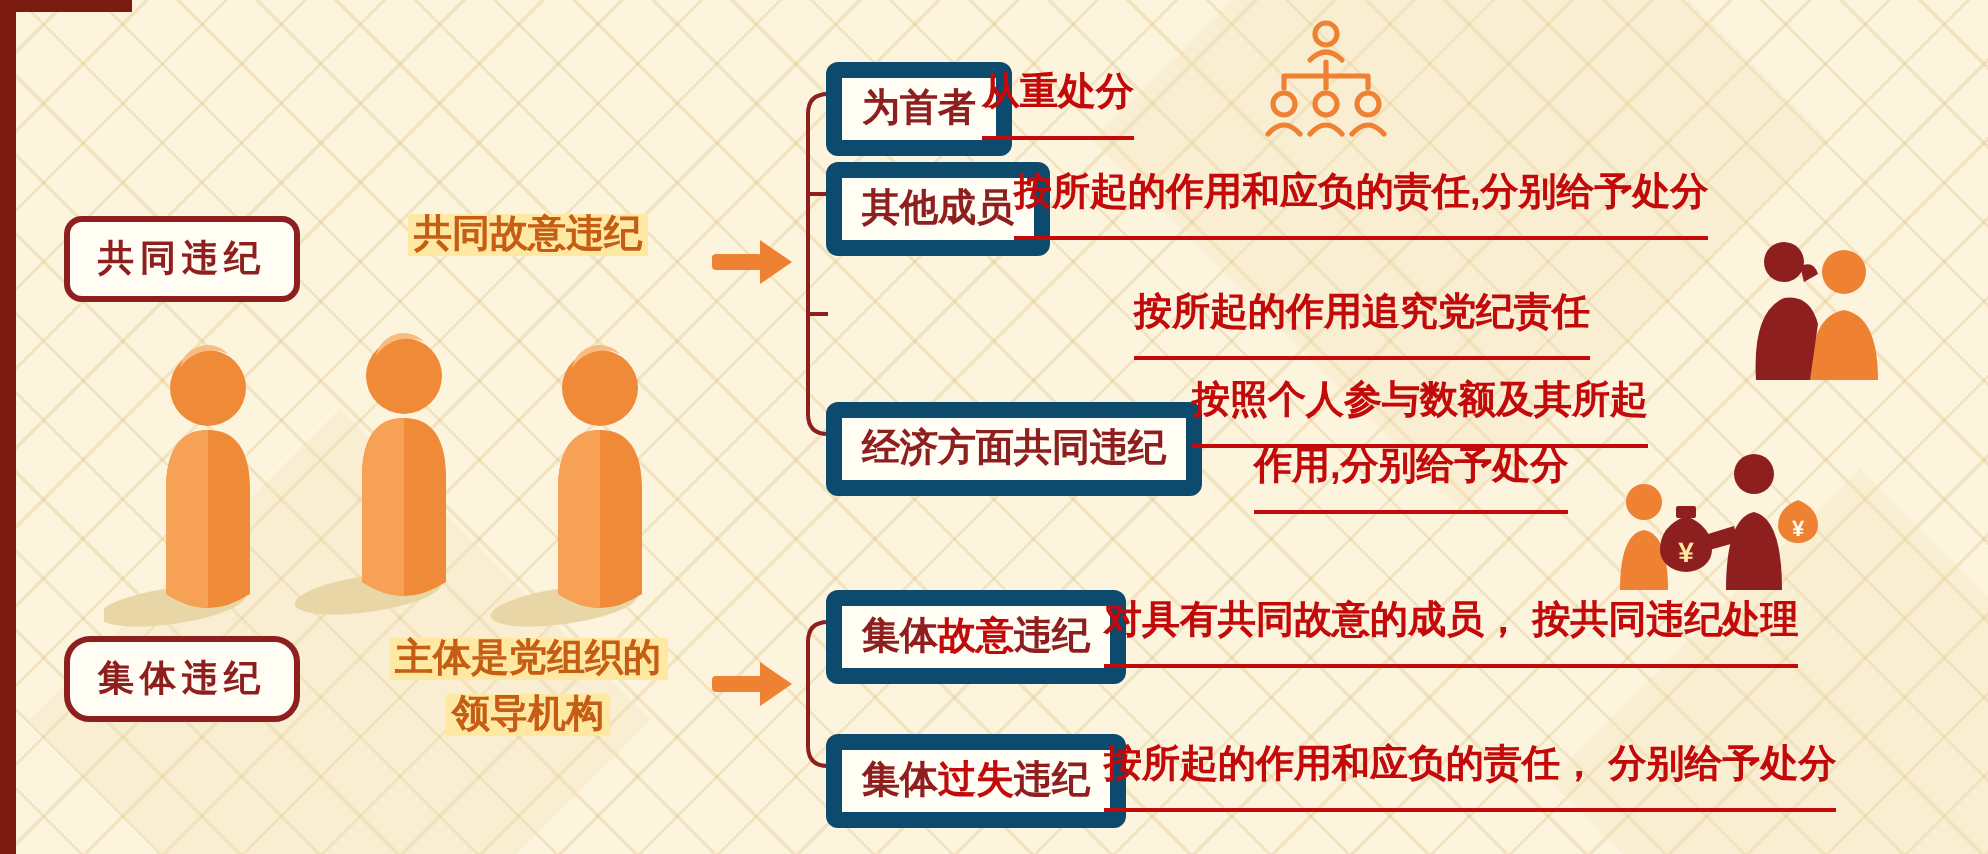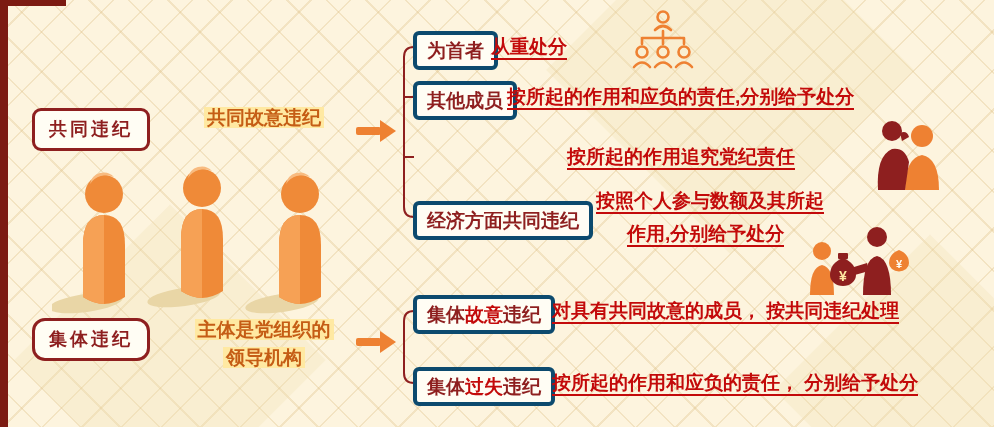--- a/index.html
+++ b/index.html
@@ -27,28 +27,28 @@
   .subtitle .hl{background:#ffe9a2;padding:0 3px;}
 
   .arrow{position:absolute;width:40px;height:22px;}
   .arrow .shaft{position:absolute;left:0;top:7px;width:25px;height:8px;background:#ee8132;border-radius:2px;}
   .arrow .head{position:absolute;left:24px;top:0;width:0;height:0;
     border-left:16px solid #ee8132;border-top:11px solid transparent;border-bottom:11px solid transparent;}
 
   .bracket{position:absolute;}
 
   .branch-box{
-    position:absolute;background:#fffdf4;border:4px solid #0c4a6e;border-radius:6px;
+    position:absolute;background:#fffdf4;border:8px solid #0c4a6e;border-radius:6px;
     color:#8e1f1f;font-weight:bold;font-size:19px;line-height:19px;
     padding:6px 10px;white-space:nowrap;
   }
   .branch-box .em{color:#c30a0a;}
 
   .desc{position:absolute;color:#c30a0a;font-weight:bold;font-size:19px;line-height:19px;white-space:nowrap;}
-  .desc .u{border-bottom:2px solid #c30a0a;padding-bottom:1px;}
+  .desc .u{border-bottom:2px solid #c30a0a;padding-bottom:11px;}
 
   .icon{position:absolute;}
 </style>
 </head>
 <body>
 
 <div class="canvas">
   <div class="lattice"></div>
   <div class="bigdiamond" style="left:60px;top:250px;width:220px;height:220px;"></div>
   <div class="bigdiamond" style="left:600px;top:-60px;width:260px;height:260px;"></div>

